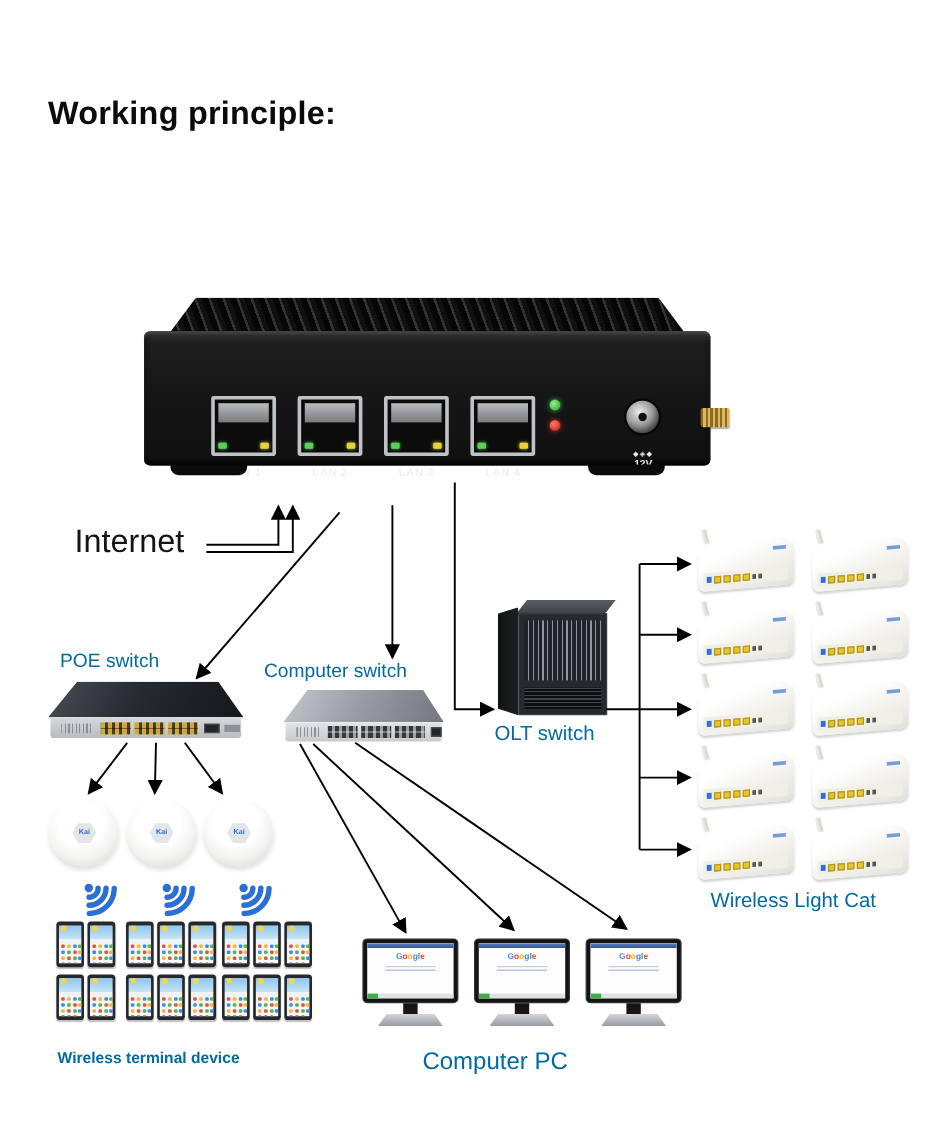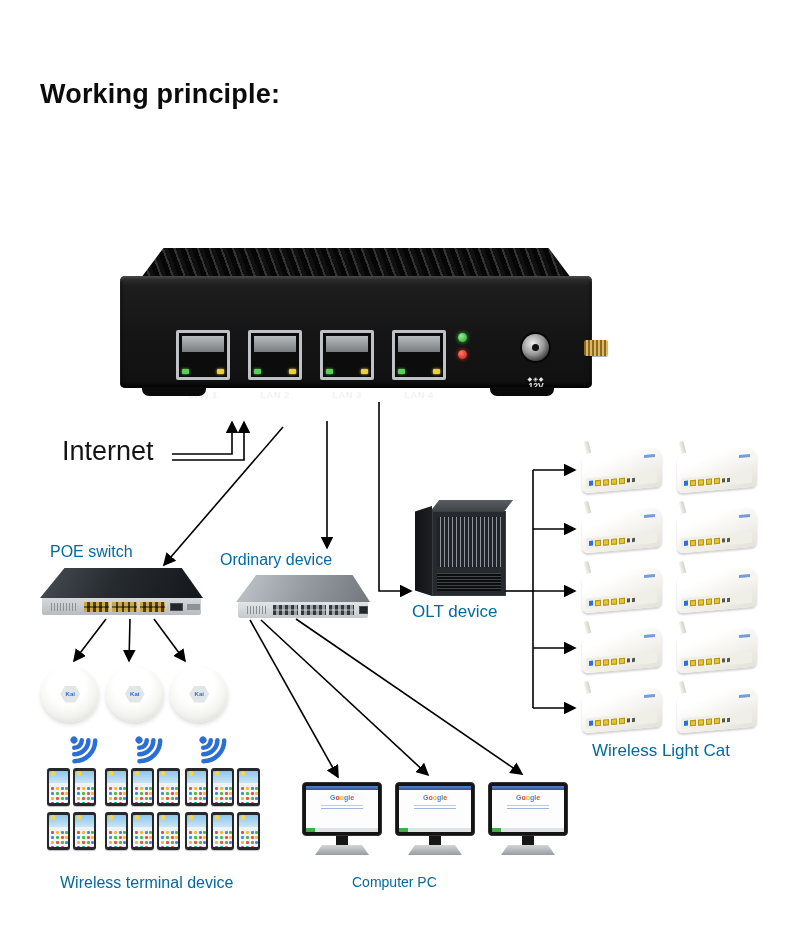--- a/index.html
+++ b/index.html
@@ -8,22 +8,22 @@
   .abs{position:absolute;}
 
   
   .title{left:40px;top:55px;font-size:27px;font-weight:700;color:#0b0b0b;letter-spacing:.2px;margin-top:24px;}
   .internet{left:62px;top:436px;font-size:27px;font-weight:400;color:#141414;}
   .lbl{color:#0369a1;}
   .lbl-poe{left:50px;top:543px;font-size:16px;}
   .lbl-ord{left:220px;top:551px;font-size:16px;}
   .lbl-olt{left:412px;top:602px;font-size:17px;}
   .lbl-cat{left:592px;top:741px;font-size:17px;}
-  .lbl-wtd{left:60px;top:874px;font-size:16px;}
-  .lbl-pc{left:352px;top:874px;font-size:14px;}
+  .lbl-wtd{left:48px;top:874px;font-size:13px;font-weight:bold;}
+  .lbl-pc{left:352px;top:874px;font-size:20px;}
 
   
   .appliance{left:112px;top:246px;width:488px;height:155px;}
   .fins{position:absolute;left:20px;top:2px;width:448px;height:30px;
         clip-path:polygon(2% 100%,7% 0,93% 0,98% 100%);
         background:repeating-linear-gradient(70deg,#060606 0 5px,#333 5px 7px,#101010 7px 11px);}
   .dev-body{position:absolute;left:8px;top:30px;width:472px;height:112px;border-radius:5px;
         background:linear-gradient(180deg,#343434 0%,#1d1d1d 9%,#151515 55%,#101010 100%);
         box-shadow:inset 0 2px 2px #474747, inset 0 -3px 4px #000;}
   .lan-ports{position:absolute;left:0;top:0;width:100%;height:100%;}
@@ -211,21 +211,21 @@
       <div class="pgroups">
         <i class="pg"></i>
         <i class="pg"></i>
         <i class="pg"></i>
       </div>
       <i class="sfp"></i>
       <i class="swtag"></i>
     </div>
   </div>
 
-  <div class="abs lbl lbl-ord">Ordinary device</div>
+  <div class="abs lbl lbl-ord">Computer switch</div>
   <div class="abs sw sw-ord">
     <div class="sw-top"></div>
     <div class="sw-front">
       <i class="vent"></i>
       <div class="pgroups">
         <i class="pg"></i>
         <i class="pg"></i>
         <i class="pg"></i>
       </div>
       <i class="sfp"></i>
@@ -233,21 +233,21 @@
   </div>
 
   <div class="abs olt">
     <div class="olt-top"></div>
     <div class="olt-left"></div>
     <div class="olt-front">
       <div class="olt-cards"></div>
       <div class="olt-fan"></div>
     </div>
   </div>
-  <div class="abs lbl lbl-olt">OLT device</div>
+  <div class="abs lbl lbl-olt">OLT switch</div>
 
   <div class="abs routers">
     <div class="router">
       <i class="antenna"></i>
       <div class="r-body">
         <i class="r-logo"></i>
         <div class="r-face">
           <i class="r-led"></i>
           <i class="r-port"></i>
           <i class="r-port"></i>

